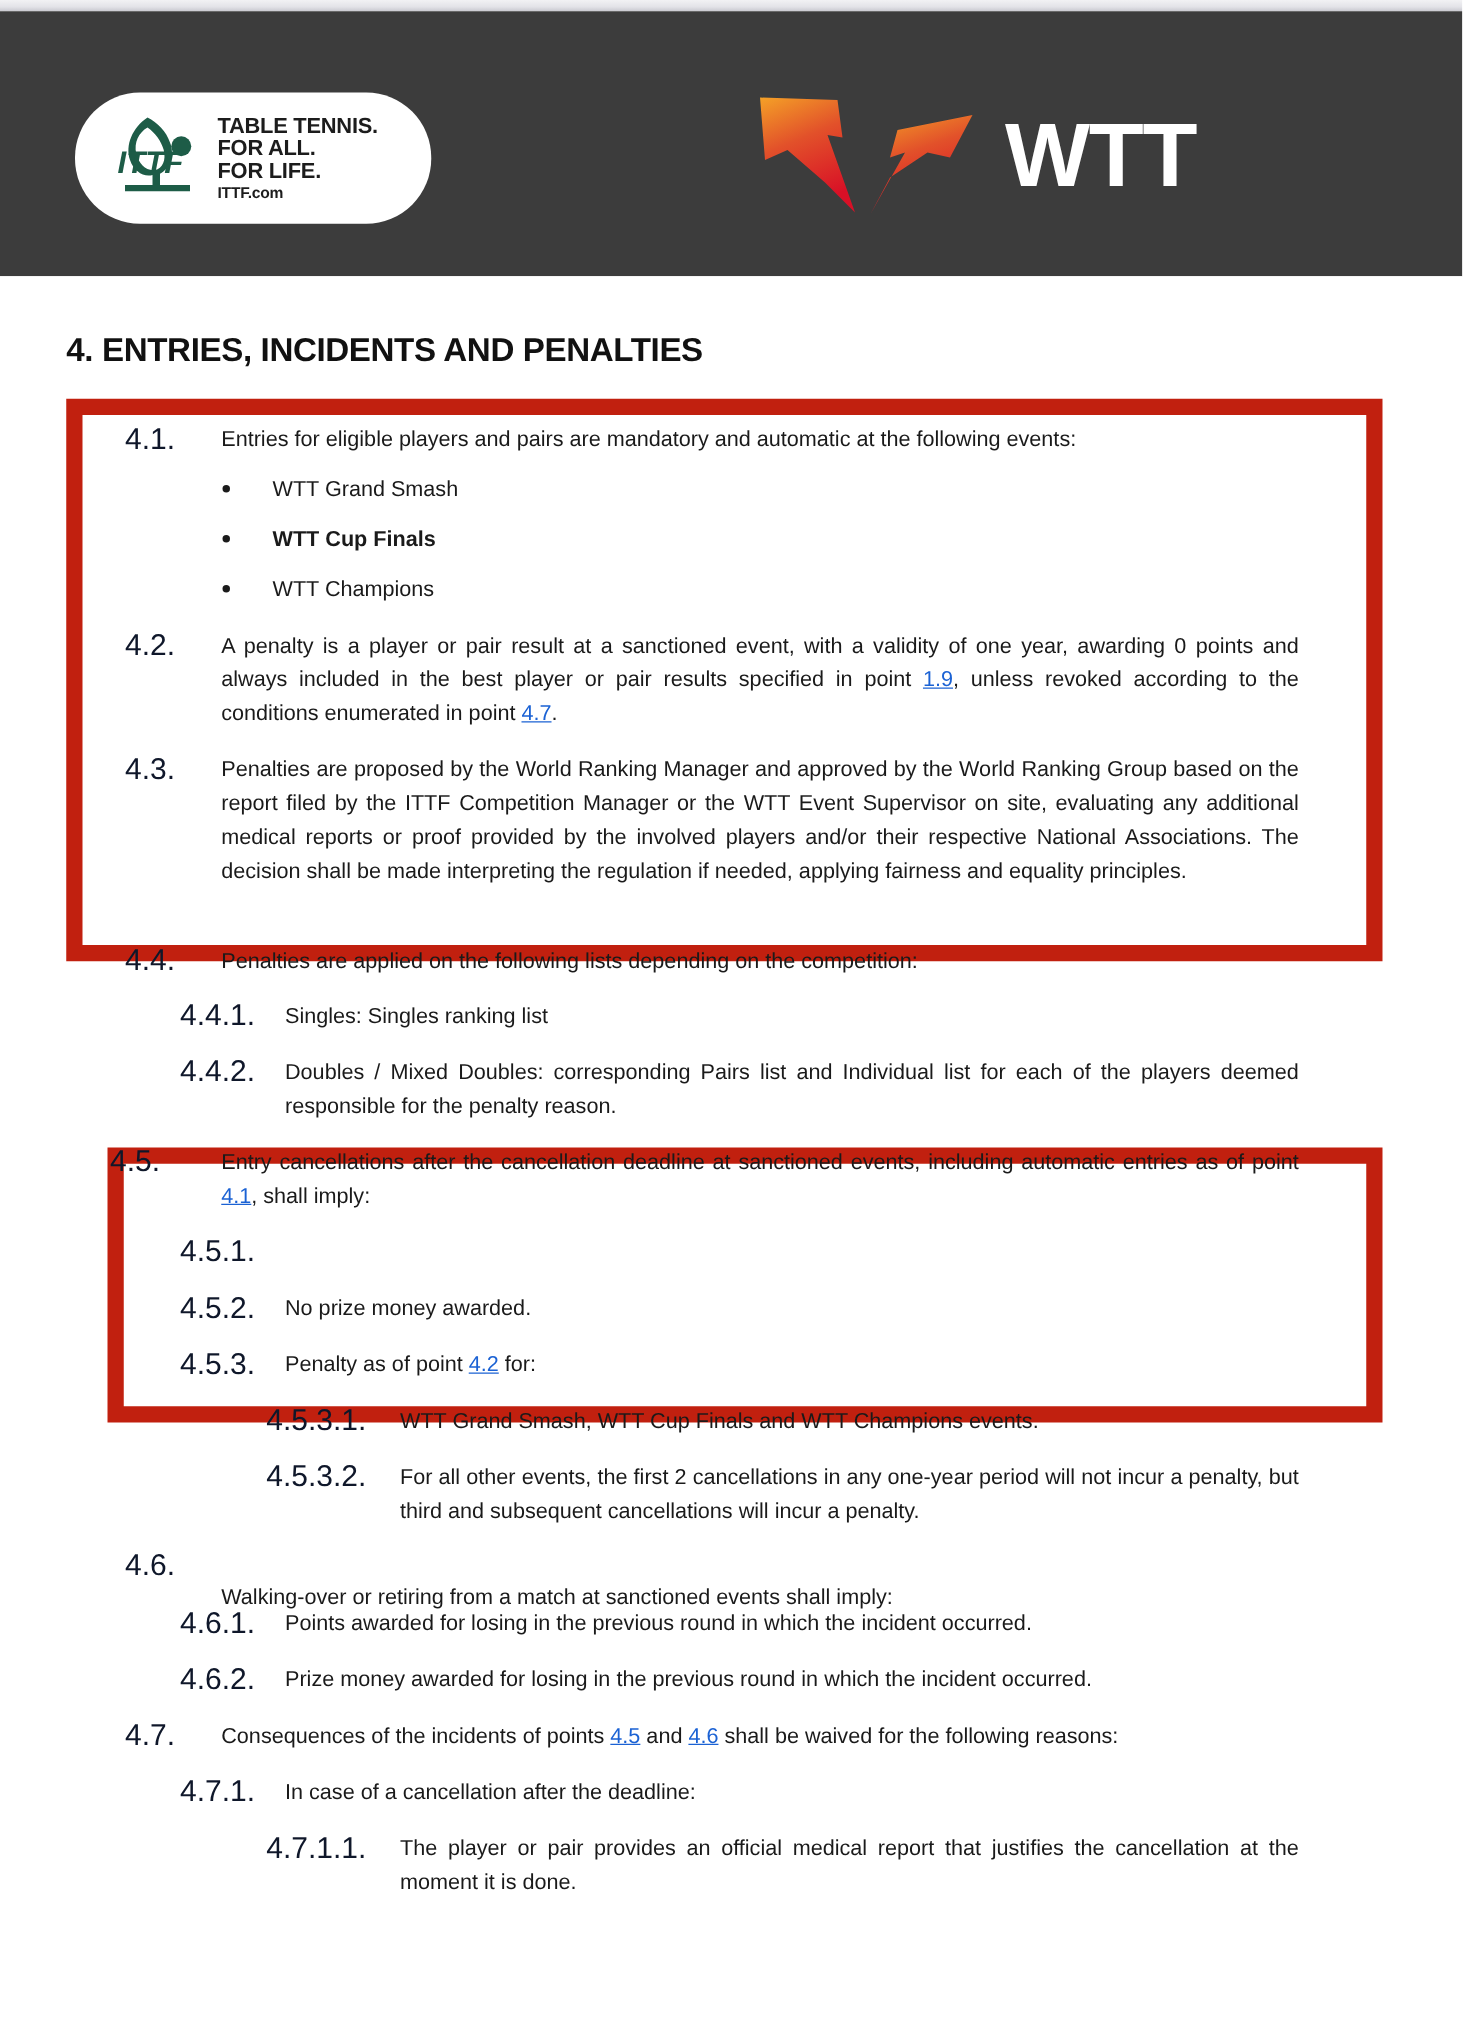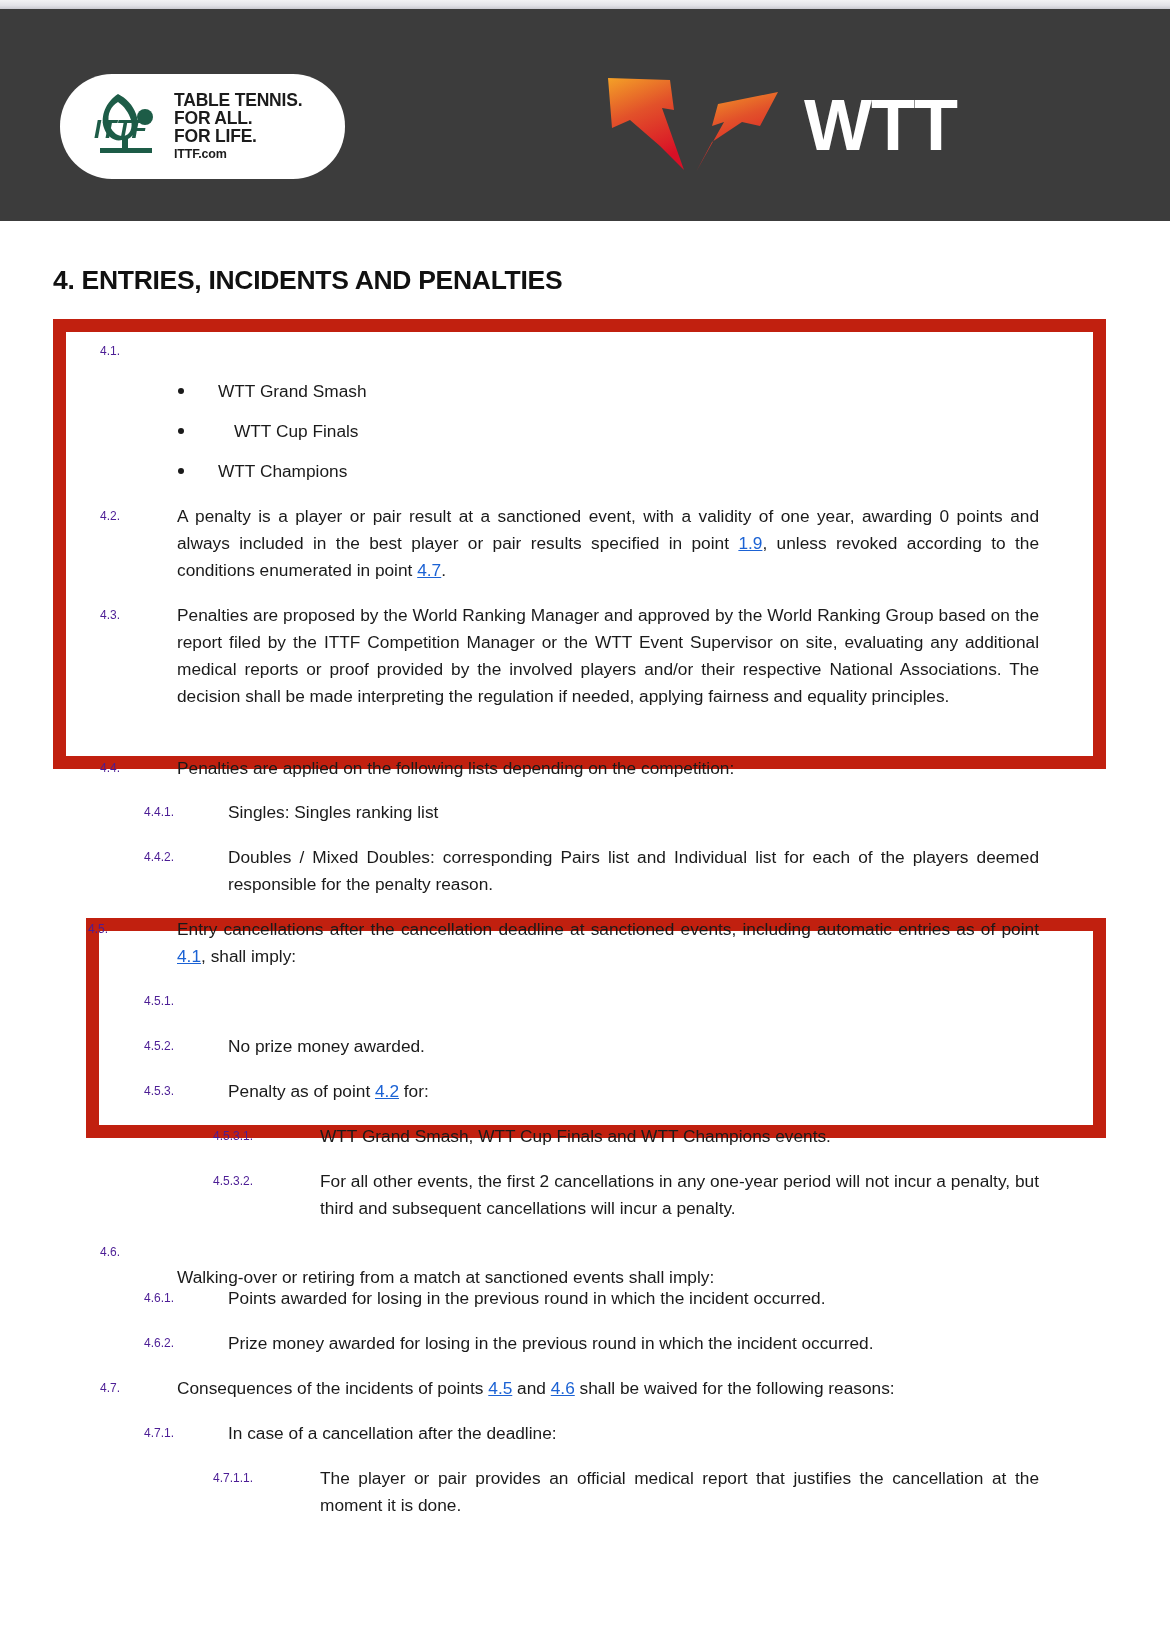--- a/index.html
+++ b/index.html
@@ -98,23 +98,23 @@
 
   
   .blk {
     position: absolute;
     font-size: 17.3px;
     line-height: 27px;
     color: #1a1a1a;
   }
   .num {
     position: absolute;
-    font-size: 12px;
+    font-size: 24px;
     line-height: 27px;
-    color: #4c1d95;
+    color: #0f172a;
   }
   .just { text-align: justify; text-justify: inter-word; }
   a.ref {
     color: #1b62d4;
     text-decoration: underline;
   }
   .bullet-row {
     position: absolute;
     font-size: 17.3px;
     line-height: 27px;
@@ -170,28 +170,29 @@
   </div>
 
   <div class="doc">
 
     <div class="doc-title">4. ENTRIES, INCIDENTS AND PENALTIES</div>
 
     <div class="redbox" id="redbox-1"></div>
     <div class="redbox" id="redbox-2"></div>
 
     <div class="num" style="left:100px; top:117px;">4.1.</div>
+    <div class="blk" style="left:177px; top:117px; width:862px;">Entries for eligible players and pairs are mandatory and automatic at the following events:</div>
 
     <div class="bullet-row" style="left:178px; top:157px; width:700px;">
       <span class="bullet-dot"></span>
       <span style="margin-left:40px;">WTT Grand Smash</span>
     </div>
     <div class="bullet-row" style="left:178px; top:197px; width:700px;">
       <span class="bullet-dot"></span>
-      <span style="margin-left:56px;">WTT Cup Finals</span>
+      <span style="margin-left:40px;font-weight:bold;">WTT Cup Finals</span>
     </div>
     <div class="bullet-row" style="left:178px; top:237px; width:700px;">
       <span class="bullet-dot"></span>
       <span style="margin-left:40px;">WTT Champions</span>
     </div>
 
     <div class="num" style="left:100px; top:282px;">4.2.</div>
     <div class="blk just" style="left:177px; top:282px; width:862px;"><span>A penalty is a player or pair result at a sanctioned event, with a validity of one year, awarding 0 points and always included in the best player or pair results specified in point </span><a class="ref" href="#">1.9</a><span>, unless revoked according to the conditions enumerated in point </span><a class="ref" href="#">4.7</a><span>.</span></div>
 
     <div class="num" style="left:100px; top:381px;">4.3.</div>

